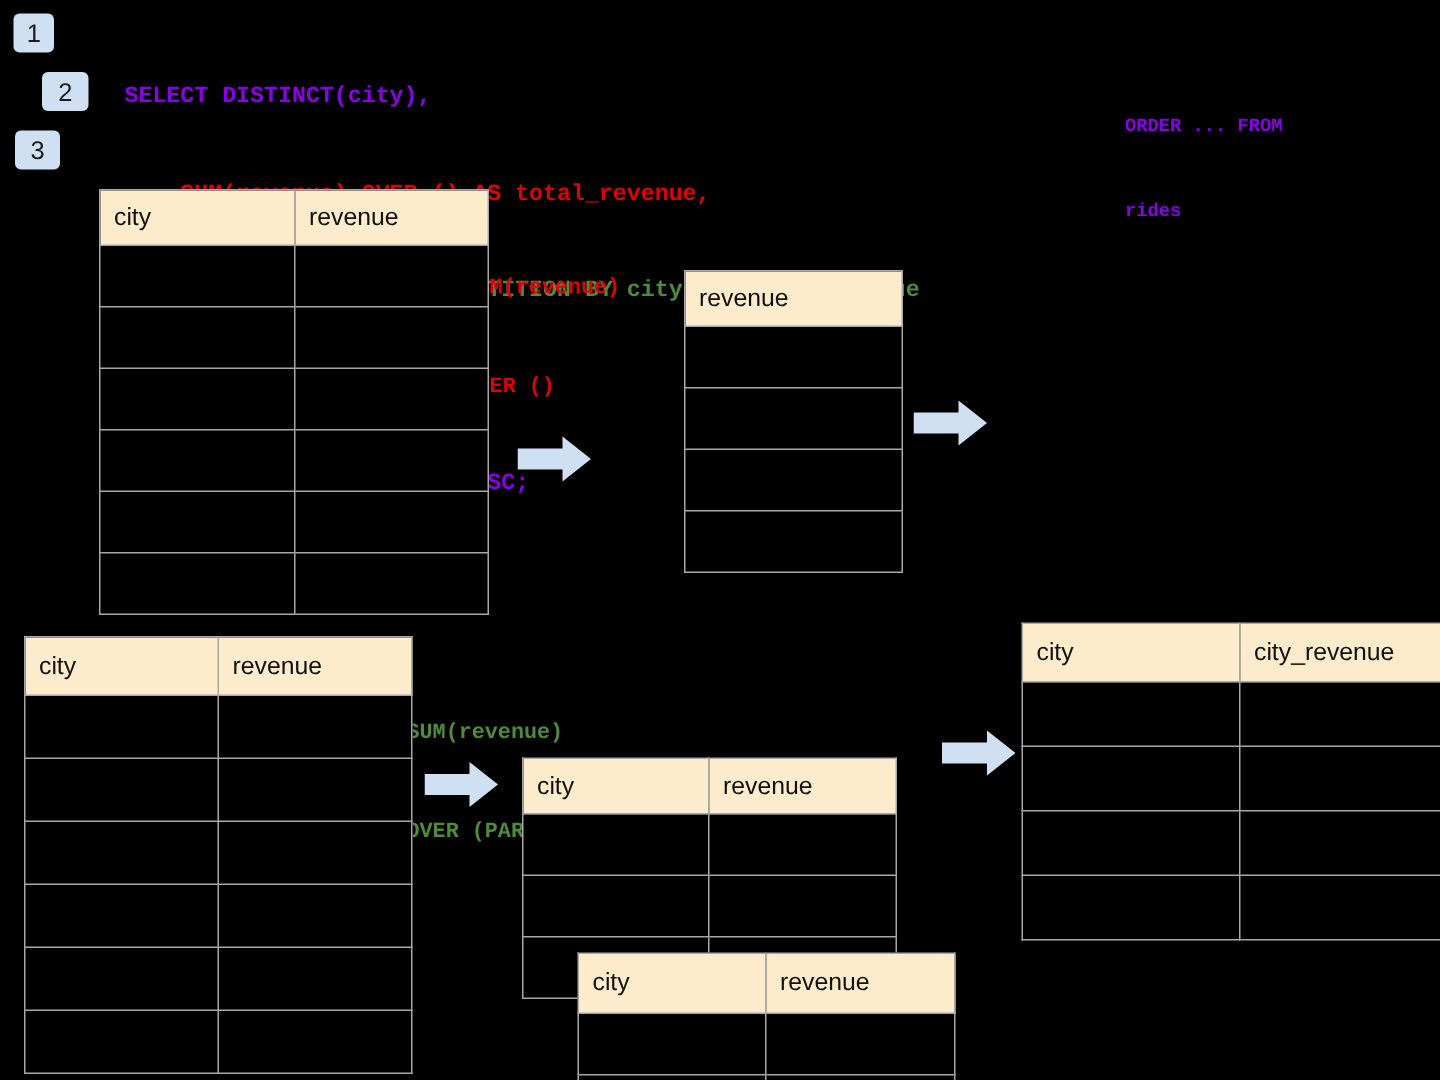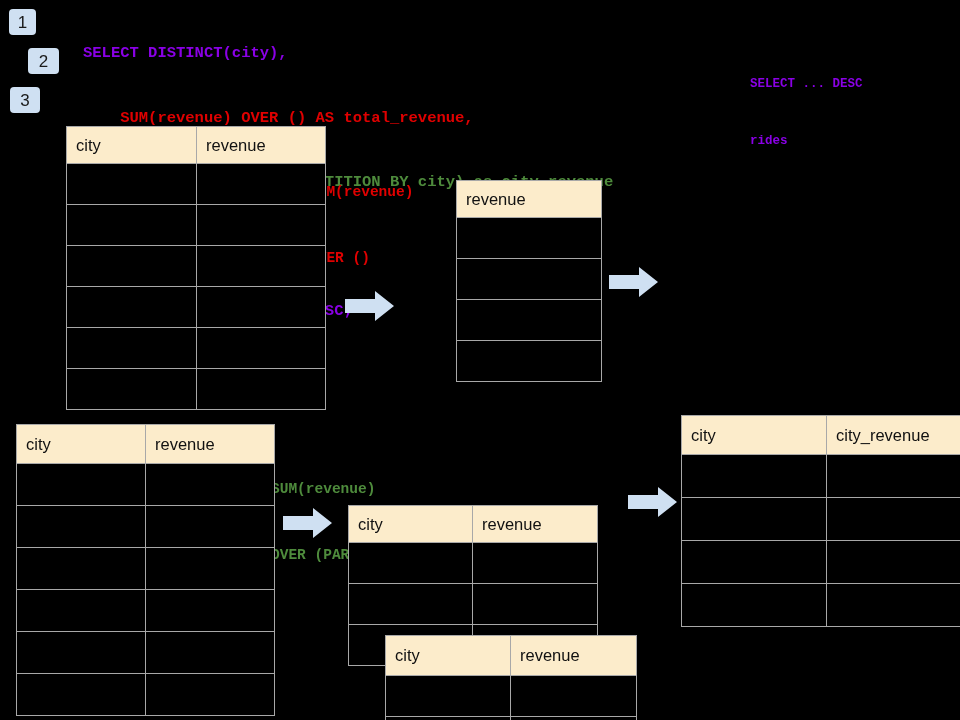--- a/index.html
+++ b/index.html
@@ -105,30 +105,30 @@
   <div class="step-badge" style="left:9px; top:9px; width:27px; height:26px;">
     <span>1</span>
   </div>
   <div class="step-badge" style="left:28px; top:48px; width:31px; height:26px;">
     <span>2</span>
   </div>
   <div class="step-badge" style="left:10px; top:87px; width:30px; height:26px;">
     <span>3</span>
   </div>
 
-  <div class="sql-block" style="left:83px; top:0;">
+  <div class="sql-block" style="left:83px; top:11px;">
     <div class="sql-line c-purple">SELECT DISTINCT(city),</div>
     <div class="sql-line c-red">    SUM(revenue) OVER () AS total_revenue,</div>
     <div class="sql-line c-green">    SUM(revenue) OVER (PARTITION BY city) as city_revenue</div>
     <div class="sql-line c-purple">  FROM rides</div>
     <div class="sql-line c-purple">  ORDER by city_revenue DESC;</div>
   </div>
 
   <div class="side-note" style="left:750px; top:37px;">
-    <div>SELECT ... DESC</div>
+    <div>ORDER ... FROM</div>
     <div>rides</div>
   </div>
 
   <div class="annot c-red" style="left:309px; top:137px;">
     <div>SUM(revenue)</div>
     <div>OVER ()</div>
   </div>
 
   <div class="annot c-green" style="left:271px; top:434px;">
     <div>SUM(revenue)</div>

